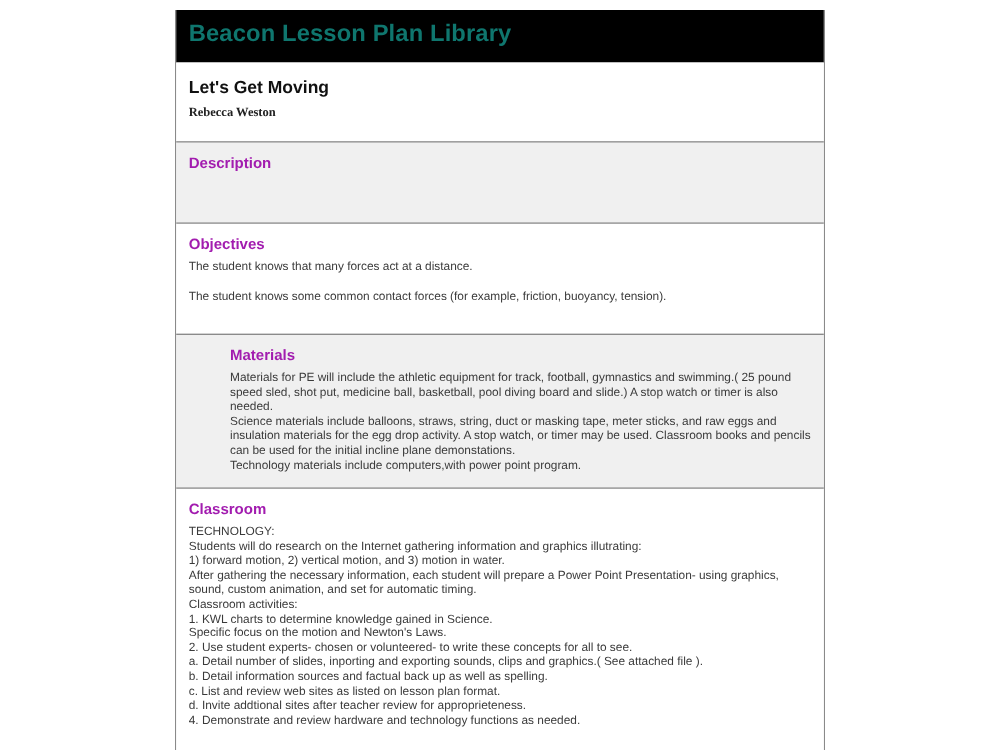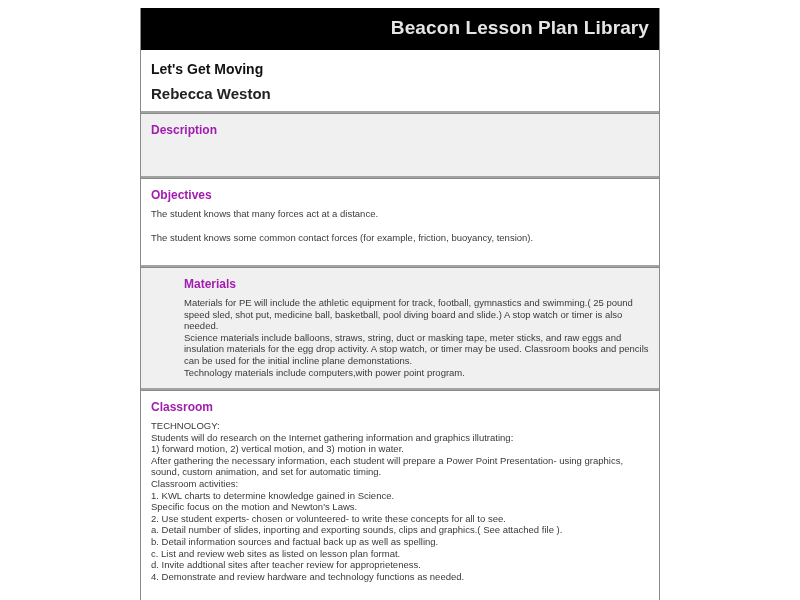--- a/index.html
+++ b/index.html
@@ -15,51 +15,51 @@
     position: absolute;
     left: 140px;
     top: 8px;
     width: 520px;
     border-left: 1px solid #8a8a8a;
     border-right: 1px solid #8a8a8a;
     box-sizing: border-box;
   }
   .banner {
     background: #000000;
-    color: #e5e5e5;
+    color: #0f766e;
     height: 42px;
     box-sizing: border-box;
     padding: 9px 10px 0 10px;
     font-size: 19px;
     font-weight: bold;
     letter-spacing: 0.1px;
-    text-align: right;
   }
   .section {
     border-top: 1px solid #8a8a8a;
-    border-bottom: 3px solid #a3a3a3;
+    border-bottom: 1px solid #a3a3a3;
     margin-top: -1px;
     padding: 8px 10px 10px 10px;
     box-sizing: border-box;
     color: #333333;
   }
   .banner + .section { margin-top: 0; border-top: none; }
   .section.shaded { background: #f0f0f0; }
   .section.white { background: #ffffff; }
   .lesson-title {
     font-size: 14px;
     font-weight: bold;
     color: #111111;
     margin: 3px 0 8px 0;
   }
   .author {
-    font-size: 15px;
+    font-size: 10px;
     font-weight: bold;
     color: #222222;
     margin: 0;
+    font-family: Liberation Serif, serif;
   }
   .section-heading {
     font-size: 12px;
     font-weight: bold;
     color: #a21caf;
     margin: 1px 0 6px 0;
   }
   .body-text {
     font-size: 9.5px;
     line-height: 11.6px;

